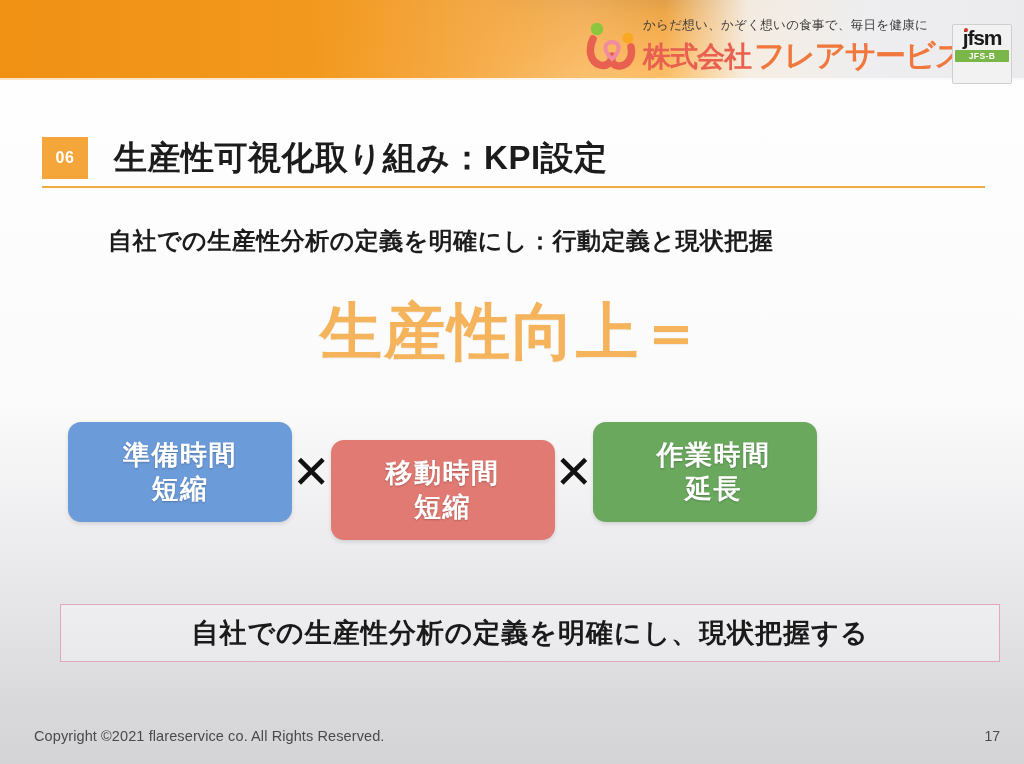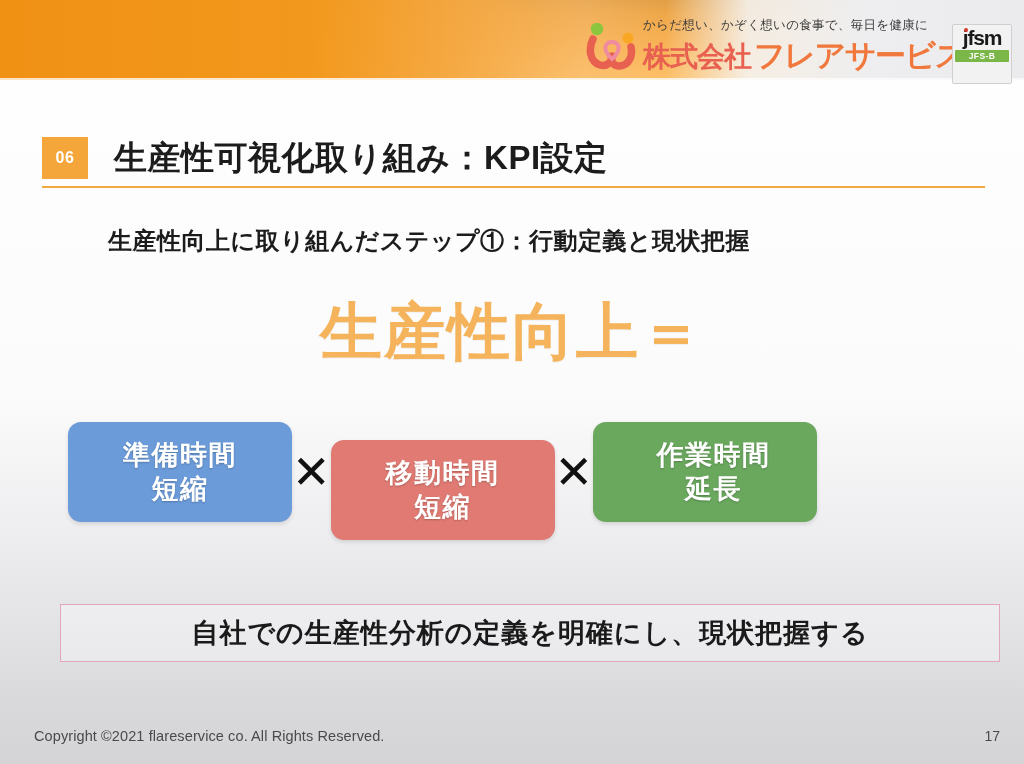--- a/index.html
+++ b/index.html
@@ -309,21 +309,21 @@
     </div>
     <div id="jfsm-sub">JFS-B</div>
   </div>
 
   <div id="title-row">
     <div id="section-badge">06</div>
     <div id="slide-title">生産性可視化取り組み：KPI設定</div>
   </div>
   <div id="title-rule"></div>
 
-  <div id="subtitle">生産性向上に取り組んだステップ①：行動定義と現状把握</div>
+  <div id="subtitle">自社での生産性分析の定義を明確にし：行動定義と現状把握</div>
 
   <div id="formula-heading">生産性向上＝</div>
 
   <div id="formula-row">
 
     <div class="factor-box blue">
       <span>準備時間</span>
       <span>短縮</span>
     </div>
 

